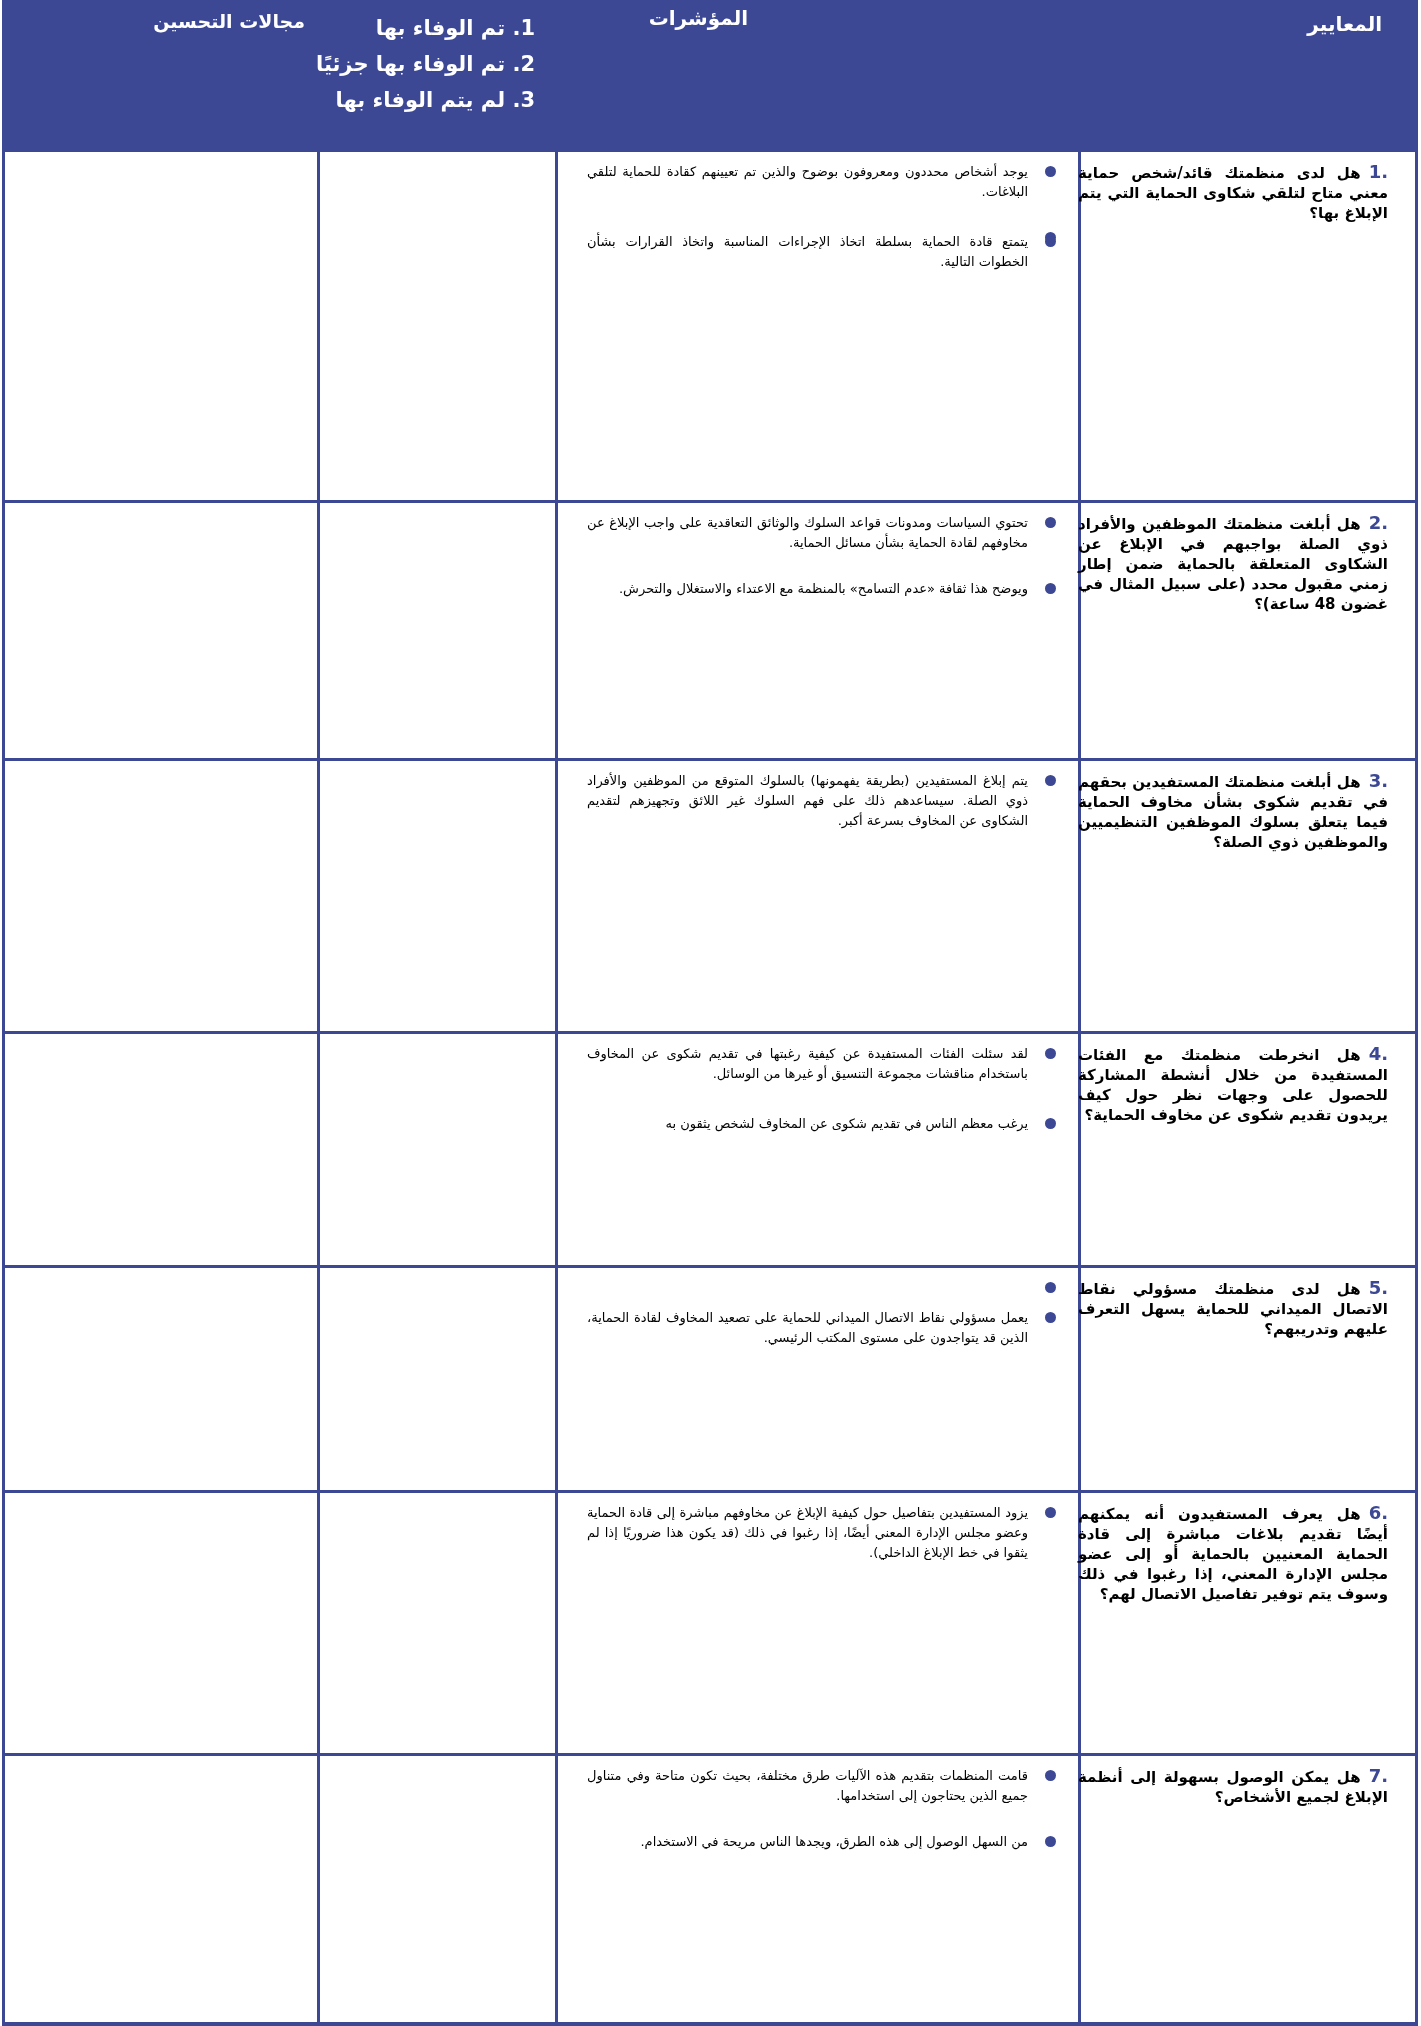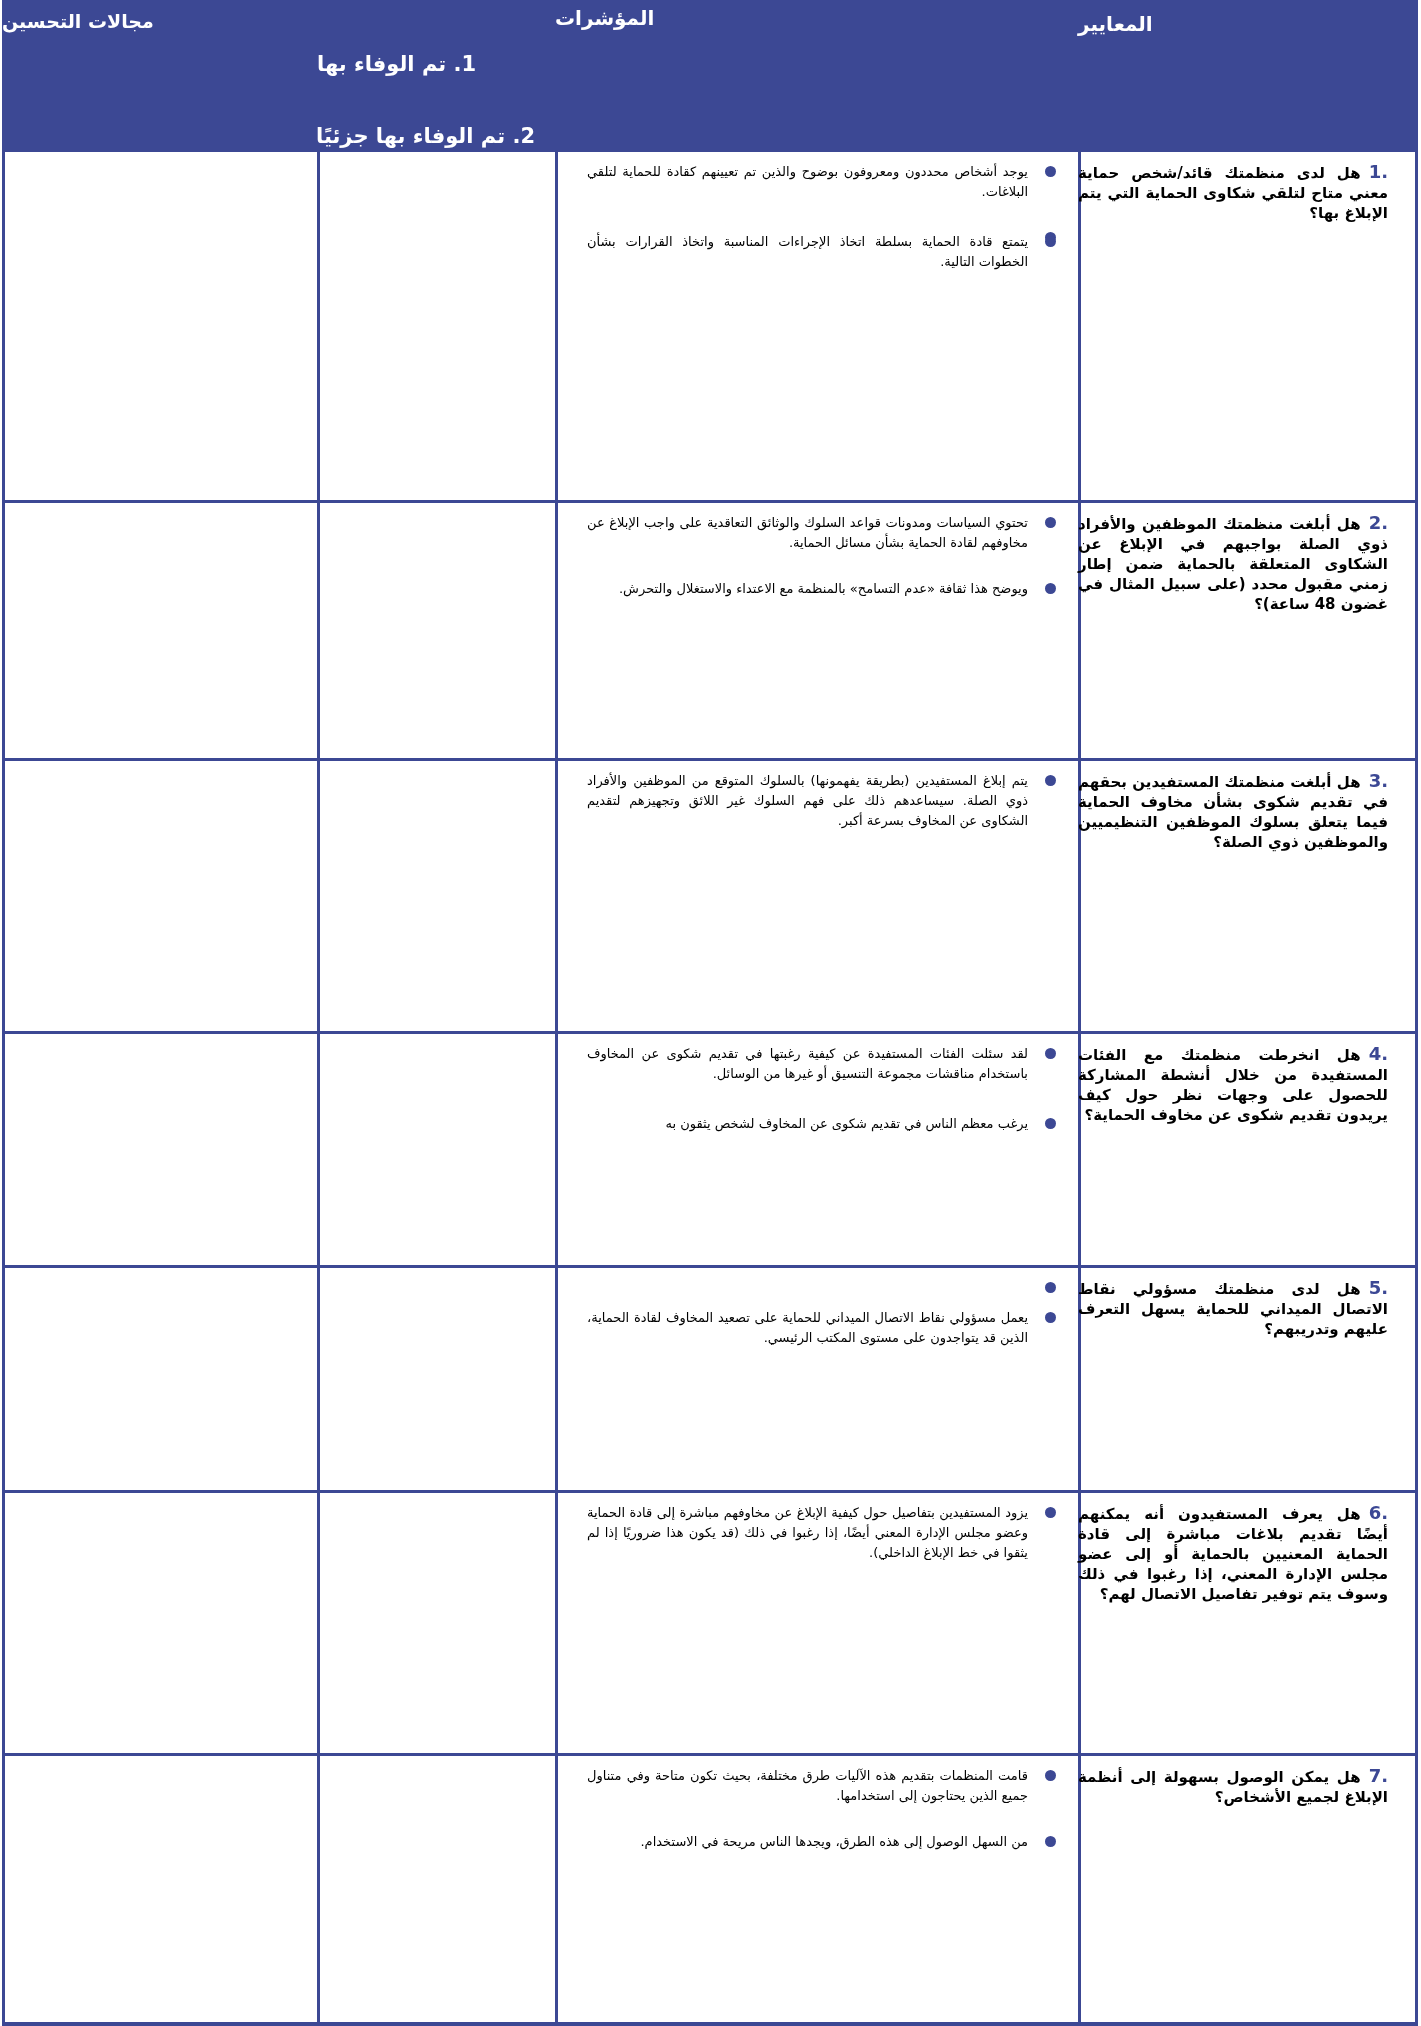--- a/index.html
+++ b/index.html
@@ -2,25 +2,25 @@
 <html><head>
 <meta charset="utf-8">
 <style>
   html, body { margin: 0; padding: 0; background: #ffffff; }
   body { width: 1421px; height: 2026px; position: relative; overflow: hidden;
          font-family: "DejaVu Sans", "Liberation Sans", sans-serif; }
   .tbl { position: absolute; left: 2px; top: 0; width: 1416px; height: 2022px;
          border-bottom: 4px solid #3c4894; box-sizing: content-box; }
   .header { position: absolute; left: 0; top: 0; width: 1416px; height: 152px; background: #3c4894; }
   .hcell { position: absolute; top: 0; height: 152px; color: #ffffff; font-weight: bold;
-           direction: rtl; text-align: left; box-sizing: border-box; }
+           direction: rtl; text-align: right; box-sizing: border-box; }
   .h-criteria { left: 1076px; width: 340px; padding: 12px 36px 0 0; font-size: 20px; }
   .h-indicators { left: 553px; width: 523px; padding: 6px 330px 0 0; font-size: 20px; }
   .h-rating { left: 315px; width: 238px; padding: 10px 20px 0 0; font-size: 21px; line-height: 36px; }
-  .h-rating div { white-space: nowrap; margin-top: 36px; }
+  .h-rating div { white-space: nowrap; }
   .h-improve { left: 0; width: 315px; padding: 10px 12px 0 0; font-size: 19px; }
 
   .vline { position: absolute; top: 152px; width: 3px; background: #3c4894; height: 1870px; }
   .row { position: absolute; left: 0; width: 1416px; }
   .hline { position: absolute; left: 0; width: 1416px; height: 3px; background: #3c4894; }
 
   .crit { position: absolute; left: 1062px; width: 338px; box-sizing: border-box;
           padding: 10px 14px 0 14px; direction: rtl; text-align: justify; font-weight: bold;
           font-size: 15px; line-height: 20px; color: #000; }
   .crit .num { color: #3c4894; font-size: 18px; margin-left: 8px; font-weight: bold; }

